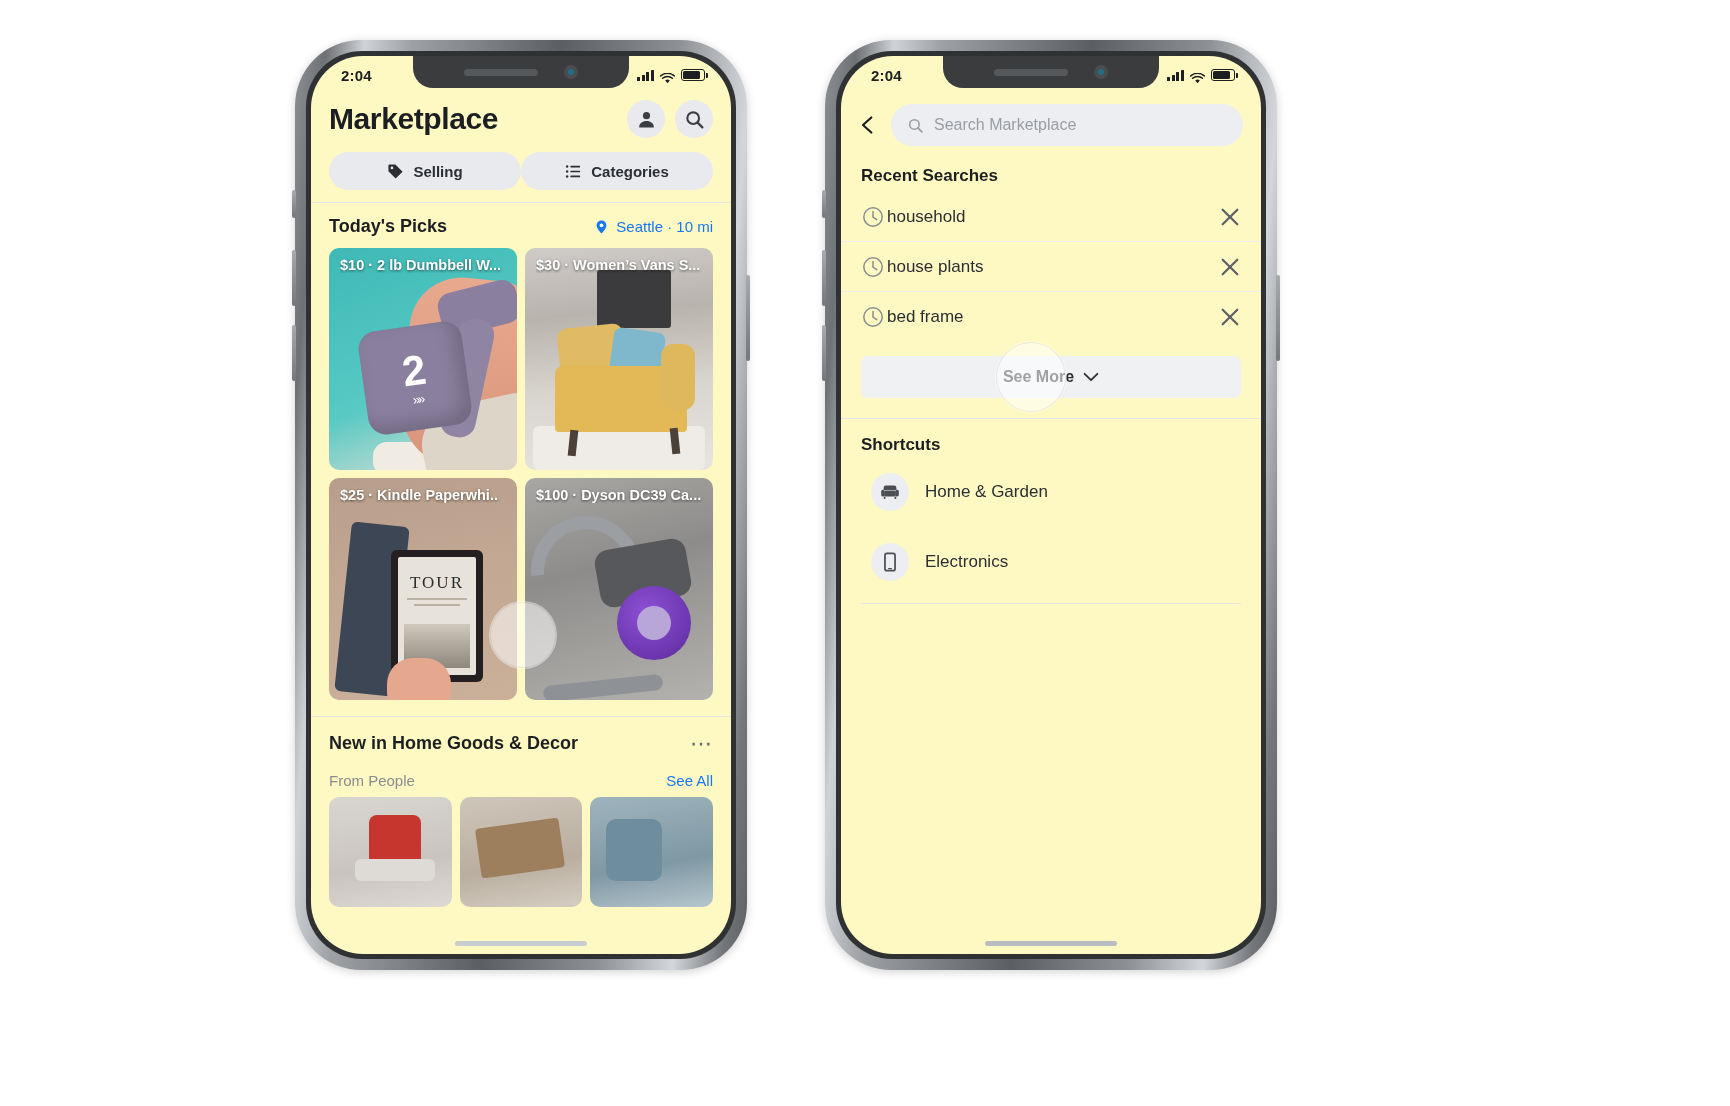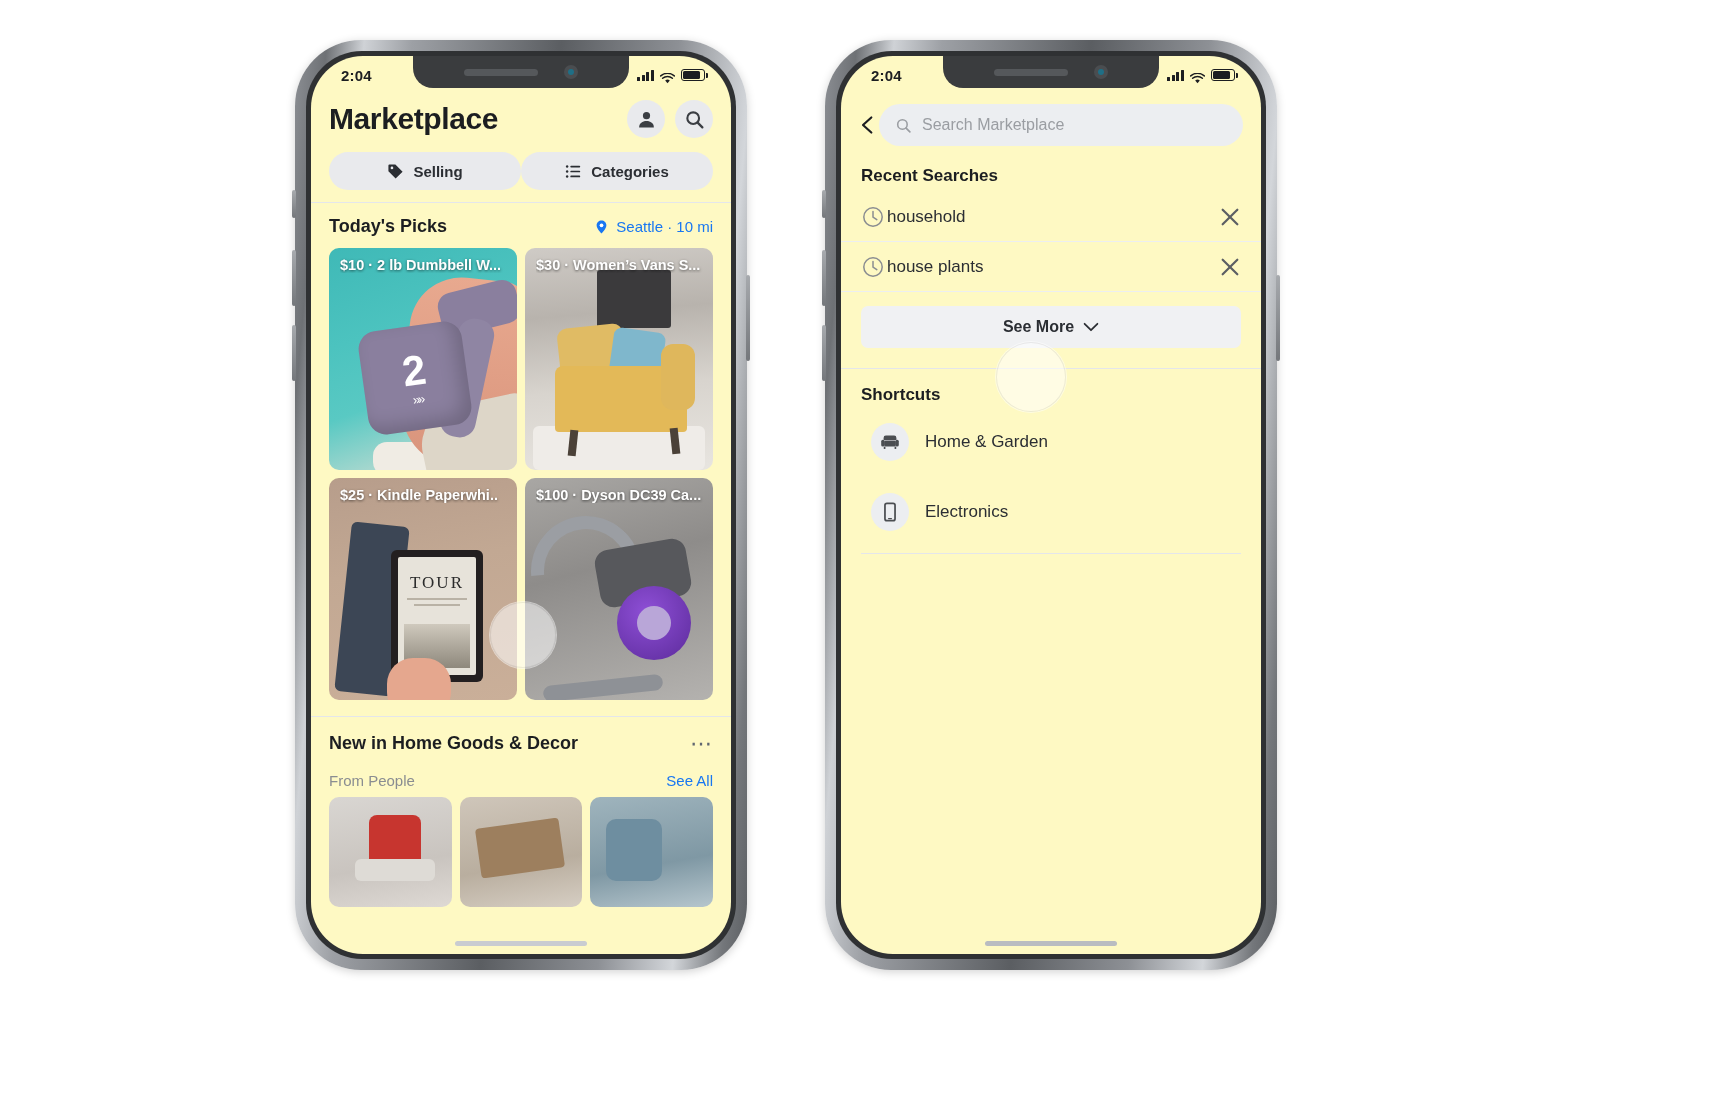--- a/index.html
+++ b/index.html
@@ -165,21 +165,21 @@
   .dots{font-size:22px;color:#606770;letter-spacing:1px;line-height:0.6;}
   .fromrow{display:flex;align-items:center;justify-content:space-between;padding:14px 18px 8px 18px;}
   .fromlbl{font-size:15px;color:#8a8d91;font-weight:500;}
   .seeall{font-size:15px;color:#1877f2;font-weight:500;}
   .mini-grid{display:flex;gap:8px;padding:0 18px;}
   .mini{height:110px;border-radius:10px;flex:1;overflow:hidden;position:relative;}
 
   .home-ind{position:absolute;bottom:8px;left:50%;transform:translateX(-50%);width:132px;height:5px;border-radius:3px;background:#c9ccd1;}
 
   
-  .search-row{display:flex;align-items:center;padding:14px 18px 10px 16px;}
+  .search-row{display:flex;align-items:center;gap:12px;padding:14px 18px 10px 16px;}
   .back-chevron{width:22px;height:22px;flex:0 0 auto;display:flex;align-items:center;justify-content:center;}
   .search-box{flex:1;height:42px;border-radius:21px;background:#eceef1;display:flex;align-items:center;gap:10px;padding:0 16px;}
   .search-ph{font-size:16px;color:#9a9da2;}
   .rs-title{font-size:17px;font-weight:700;color:#1c1e21;padding:10px 20px 6px 20px;}
   .rs-item{display:flex;align-items:center;padding:0 20px;height:50px;border-bottom:1px solid #eceef1;}
   .rs-clock{width:24px;height:24px;flex:0 0 auto;}
   .rs-label{flex:1;font-size:17px;color:#2b2e33;margin-left:2px;}
   .rs-x{width:22px;height:22px;flex:0 0 auto;}
   .see-more{
     margin:14px 20px 0 20px;height:42px;border-radius:7px;background:#f0f1f3;
@@ -461,20 +461,35 @@
             </span>
             <span class="rs-label">house plants</span>
             <span class="rs-x">
               <svg width="22" height="22" viewBox="0 0 24 24">
                   <line x1="4" y1="4" x2="20" y2="20" stroke="#5c5f63" stroke-width="2.4" stroke-linecap="round"></line>
                   <line x1="20" y1="4" x2="4" y2="20" stroke="#5c5f63" stroke-width="2.4" stroke-linecap="round"></line>
                 </svg>
             </span>
           </div>
 
+          <div class="rs-item" style="border-bottom:none;">
+            <span class="rs-clock">
+              <svg width="24" height="24" viewBox="0 0 24 24">
+                  <circle cx="12" cy="12" r="9.2" fill="none" stroke="#8a8d91" stroke-width="1.5"></circle>
+                  <polyline points="12,6.6 12,12 15.8,14.6" fill="none" stroke="#8a8d91" stroke-width="1.5" stroke-linecap="round"></polyline>
+                </svg>
+            </span>
+            <span class="rs-label">bed frame</span>
+            <span class="rs-x">
+              <svg width="22" height="22" viewBox="0 0 24 24">
+                  <line x1="4" y1="4" x2="20" y2="20" stroke="#5c5f63" stroke-width="2.4" stroke-linecap="round"></line>
+                  <line x1="20" y1="4" x2="4" y2="20" stroke="#5c5f63" stroke-width="2.4" stroke-linecap="round"></line>
+                </svg>
+            </span>
+          </div>
 
           <div class="see-more">
             <span>See More</span>
             <svg width="16" height="10" viewBox="0 0 20 12">
                 <polyline points="2,2 10,10 18,2" fill="none" stroke="#2b2e33" stroke-width="2.2" stroke-linecap="round" stroke-linejoin="round"></polyline>
               </svg>
           </div>
 
           <div class="sep"></div>
 

